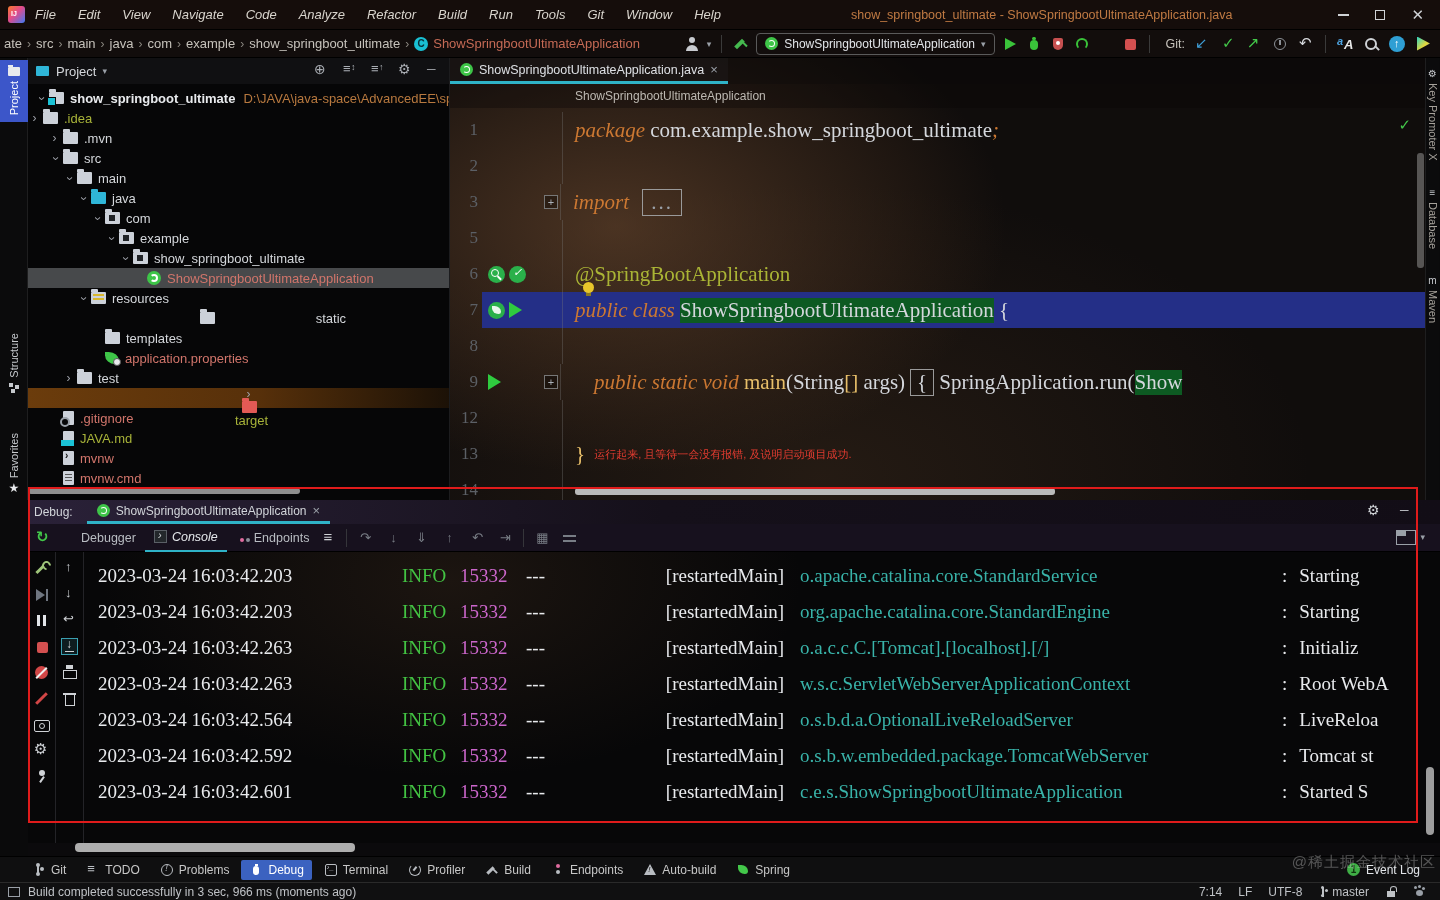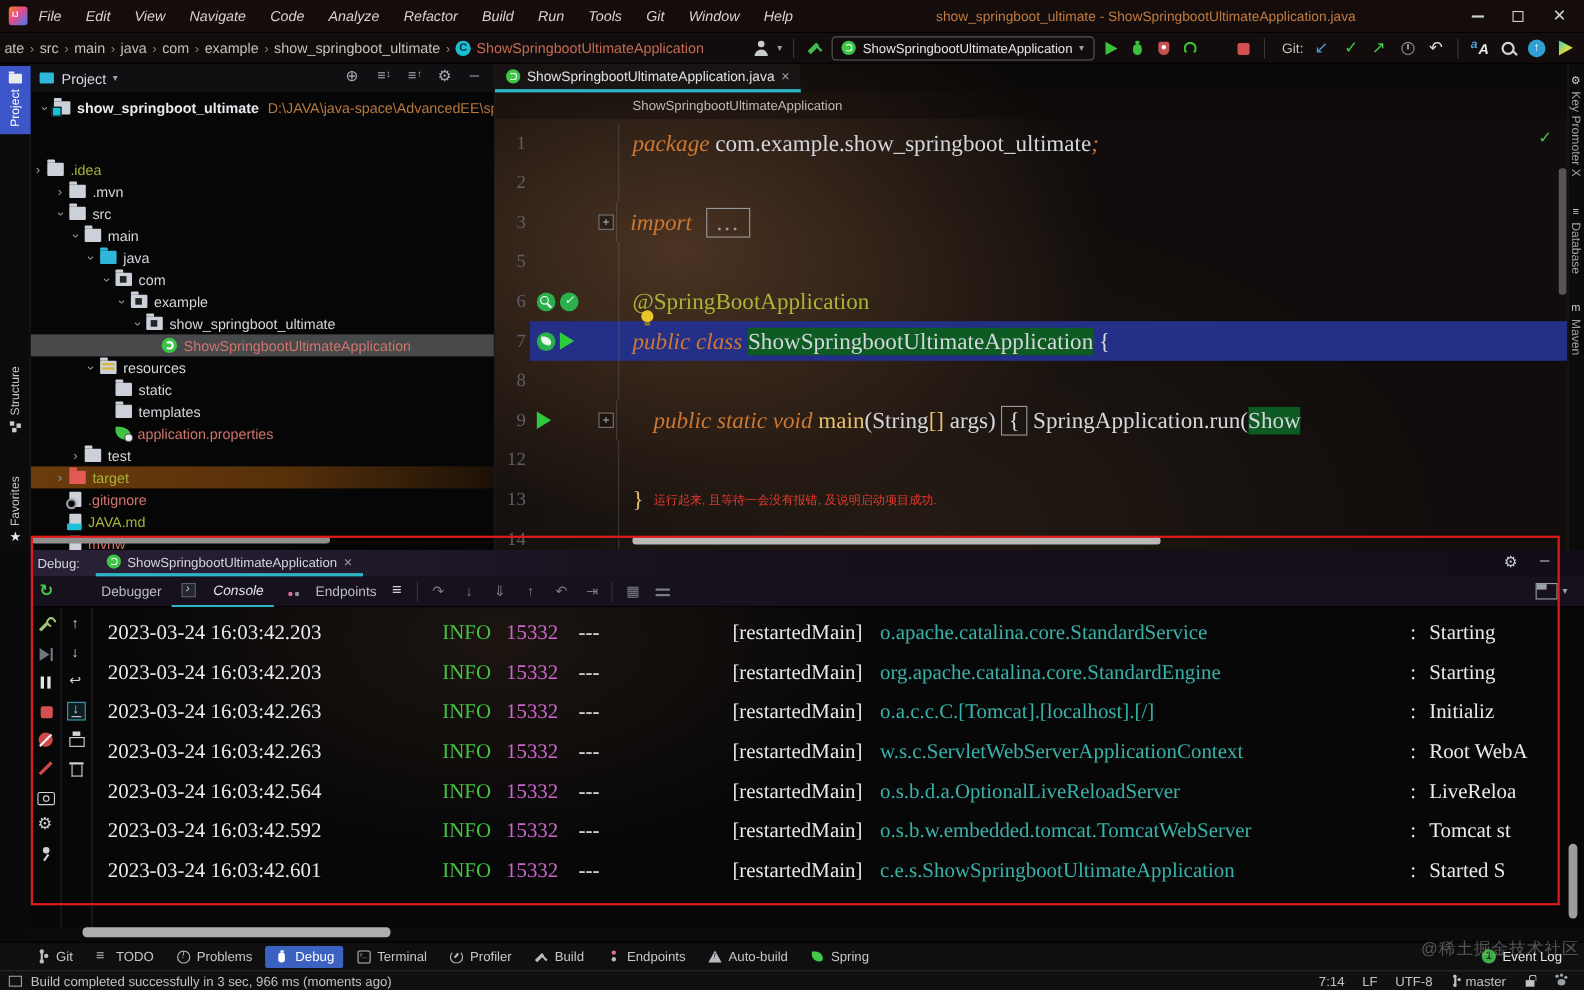--- a/index.html
+++ b/index.html
@@ -95,21 +95,21 @@
   .expand-all-icon::after{content:"↕";position:absolute;left:10px;top:-1px;font-size:9px;}
   .collapse-all-icon::before{content:"≡";position:absolute;left:2px;top:-2px;font-size:13px;}
   .collapse-all-icon::after{content:"↑";position:absolute;left:10px;top:-1px;font-size:9px;}
   .gear-icon::before{content:"⚙";position:absolute;left:1px;top:-2px;font-size:14px;}
   .hide-icon::before{content:"─";position:absolute;left:2px;top:-1px;font-size:12px;}
   .minimize-icon::before{content:"─";position:absolute;left:2px;top:-1px;font-size:12px;}
 
   .pp-tree{padding-top:4px;font-size:13px;white-space:nowrap;}
   .trow{display:flex;align-items:center;height:20px;}
   .trow.selected{background:#47494b;}
-  .trow.target-row{background:linear-gradient(90deg,#6b3c0c,#57300a 55%,rgba(60,34,6,.4));}
+  .trow.target-row{background:linear-gradient(90deg,#6b3c0c,#57300a 55%,rgba(60,34,6,.4));flex-direction:column;}
   .chev{width:13px;flex:none;color:#9da0a8;font-size:12px;text-align:center;line-height:13px;}
   .chev.right::before{content:"›";display:inline-block;}
   .chev.down::before{content:"›";display:inline-block;transform:rotate(90deg);}
   .ticon{width:15px;height:12px;position:relative;display:inline-block;flex:none;margin-left:2px;}
   .t-folder{background:#ccd1d9;border-radius:1px;}
   .t-folder::before{content:"";position:absolute;top:-3px;left:0;width:7px;height:3px;background:inherit;border-radius:1px 1px 0 0;}
   .t-project::after{content:"";position:absolute;left:-2px;bottom:-2px;width:7px;height:7px;background:#1bc2d6;border:1px solid #060607;}
   .t-java{background:#2fb6d8;}
   .t-pkg::after{content:"";position:absolute;left:4px;top:3px;width:6px;height:6px;background:#202327;}
   .t-res::after{content:"";position:absolute;left:2px;top:2px;right:2px;height:2px;background:#d8b72c;box-shadow:0 4px 0 #d8b72c;}
@@ -186,21 +186,21 @@
   .debug-panel{position:absolute;left:28px;top:500px;width:1412px;height:356px;background:#0b0a0c;}
   .dbg-header{height:24px;display:flex;align-items:center;background:linear-gradient(90deg,#2a2138,#15101a 45%,#120d16);
               font-size:12px;color:#d2d5da;padding-left:6px;}
   .dbg-tab{height:24px;display:flex;align-items:center;gap:6px;padding:0 10px;margin-left:14px;
            border-bottom:3px solid #2fb3c7;}
   .dbg-hright{margin-left:auto;display:flex;gap:16px;align-items:center;padding-right:26px;color:#cfd2d6;}
   .dbg-toolbar{height:28px;display:flex;align-items:center;background:#17111e;border-bottom:1px solid #000;
                font-size:12.5px;color:#b9bdc2;padding-left:6px;gap:2px;}
   .dbgi{width:18px;height:18px;position:relative;display:inline-block;flex:none;}
   .rerun-icon::before{content:"↻";color:#43c84a;font-size:15px;font-weight:bold;position:absolute;left:2px;top:-1px;}
-  .dtab{display:flex;align-items:center;gap:16px;height:28px;padding:0 9px;}
+  .dtab{display:flex;align-items:center;gap:5px;height:28px;padding:0 9px;}
   .dtab.sel{border-bottom:2px solid #2fb3c7;color:#e4e7eb;font-style:italic;}
   .console-icon{width:13px;height:13px;background:#23272b;border:1px solid #5a5f66;}
   .console-icon::before{content:"›";position:absolute;left:3px;top:-2px;color:#cfd2d6;font-size:11px;}
   .endpoints-icon::before{content:"";position:absolute;left:4px;top:7px;width:4px;height:4px;border-radius:50%;background:#e06c9f;box-shadow:6px 0 0 #8a8f98;}
   .hamburger-icon::before{content:"≡";position:absolute;left:3px;top:-1px;font-size:15px;color:#cfd2d6;}
   .dbg-sep{width:1px;height:18px;background:#35353a;margin:0 6px;}
   .stepi{width:20px;height:18px;position:relative;color:#787d85;font-size:13px;text-align:center;line-height:18px;}
   .step-over-icon::before{content:"↷";}
   .step-into-icon::before{content:"↓";}
   .force-step-into-icon::before{content:"⇓";}
@@ -441,21 +441,21 @@
           </span>
       </div>
       <div class="pp-tree">
 
       <div class="trow" style="padding-left: 6px;">
             <span class="chev down"></span>
             <span class="ticon t-folder t-project"></span>
             <span class="tlabel bold">show_springboot_ultimate</span>
             <span class="textra">D:\JAVA\java-space\AdvancedEE\sp</span>
           </div>
-          <div class="trow" style=" margin-top: 36px;">
+          <div class="trow" style="">
             <span class="chev right"></span>
             <span class="ticon t-folder"></span>
             <span class="tlabel olive">.idea</span>
             <span class="textra"></span>
           </div>
           <div class="trow" style="padding-left: 20px;">
             <span class="chev right"></span>
             <span class="ticon t-folder"></span>
             <span class="tlabel">.mvn</span>
             <span class="textra"></span>
@@ -501,21 +501,21 @@
             <span class="ticon t-sb"></span>
             <span class="tlabel pink">ShowSpringbootUltimateApplication</span>
             <span class="textra"></span>
           </div>
           <div class="trow" style="padding-left: 48px;">
             <span class="chev down"></span>
             <span class="ticon t-folder t-res"></span>
             <span class="tlabel">resources</span>
             <span class="textra"></span>
           </div>
-          <div class="trow" style="padding-left: 62px;">
+          <div class="trow" style="padding-left: 62px; justify-content: space-between;">
             <span class="chev"></span>
             <span class="ticon t-folder"></span>
             <span class="tlabel">static</span>
             <span class="textra"></span>
           </div>
           <div class="trow" style="padding-left: 62px;">
             <span class="chev"></span>
             <span class="ticon t-folder"></span>
             <span class="tlabel">templates</span>
             <span class="textra"></span>
@@ -841,21 +841,21 @@
             <span class="clog">o.s.b.d.a.OptionalLiveReloadServer</span>
             <span class="ccol">:</span>
             <span class="cmsg">LiveReloa</span>
           </div>
           <div class="crow">
             <span class="ct">2023-03-24 16:03:42.592</span>
             <span class="clv">INFO</span>
             <span class="cpid">15332</span>
             <span class="csep">---</span>
             <span class="cthread"><span>[</span><span>restartedMain</span><span>]</span></span>
-            <span class="clog">o.s.b.w.embedded.tomcat.TomcatWebServer</span>
+            <span class="clog">o.s.b.w.embedded.package.TomcatWebServer</span>
             <span class="ccol">:</span>
             <span class="cmsg">Tomcat st</span>
           </div>
           <div class="crow">
             <span class="ct">2023-03-24 16:03:42.601</span>
             <span class="clv">INFO</span>
             <span class="cpid">15332</span>
             <span class="csep">---</span>
             <span class="cthread"><span>[</span><span>restartedMain</span><span>]</span></span>
             <span class="clog">c.e.s.ShowSpringbootUltimateApplication</span>

